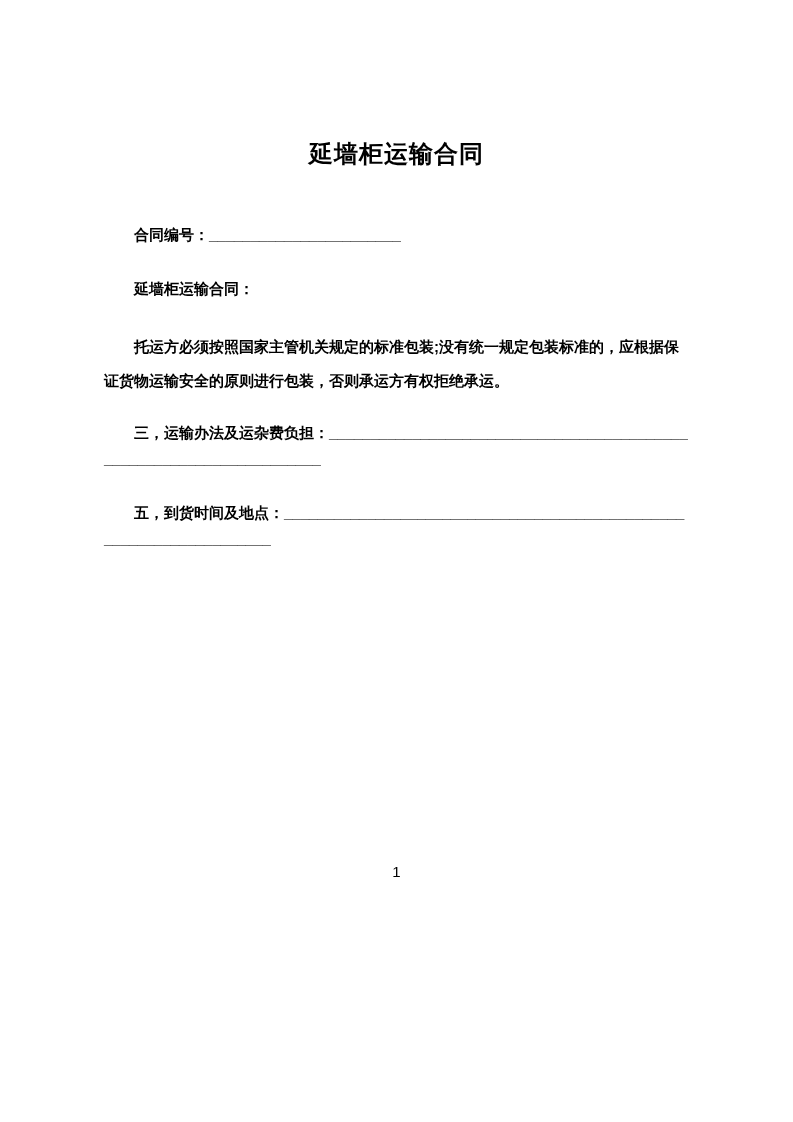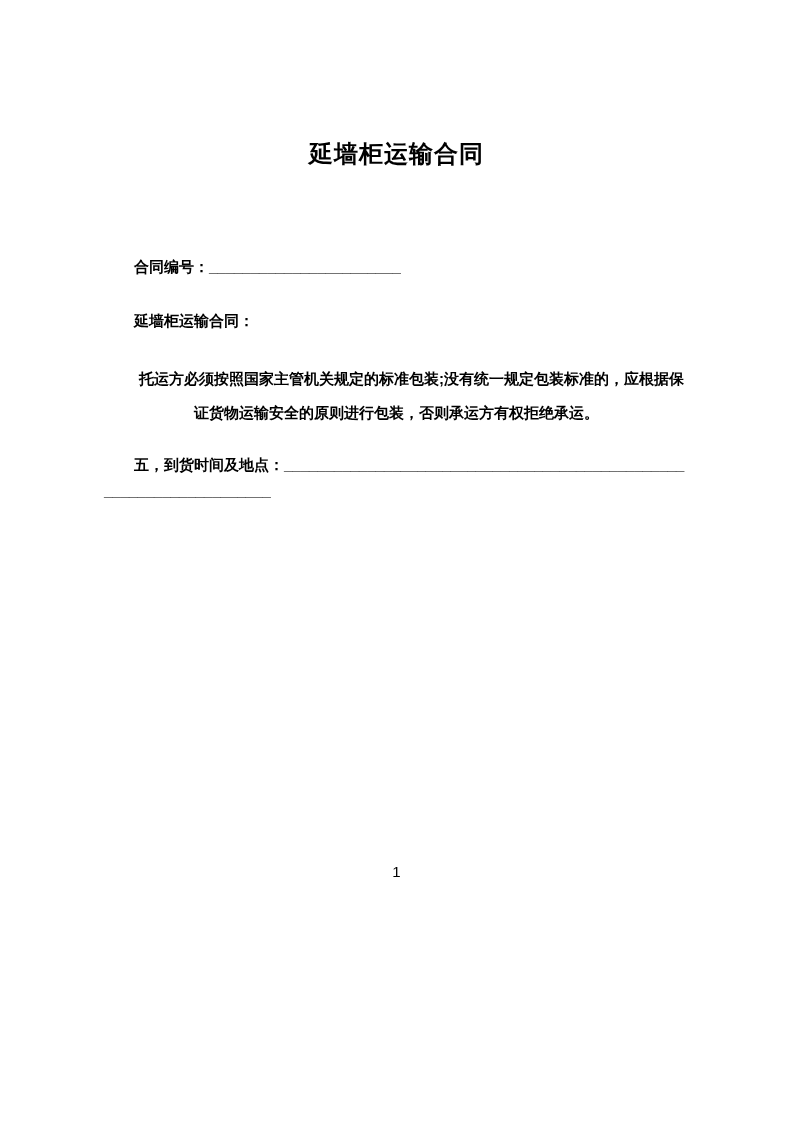--- a/index.html
+++ b/index.html
@@ -20,35 +20,34 @@
   }
   .doc-title {
     padding-top: 138px;
     text-align: center;
     font-size: 24px;
     font-weight: 700;
     letter-spacing: 1px;
   }
   .content {
     padding: 0 104px;
-    margin-top: 84px;
+    margin-top: 52px;
     font-size: 15px;
     font-weight: 700;
   }
   .content p {
     margin: 0 0 28px 0;
     line-height: 26px;
     text-indent: 2em;
     word-break: break-all;
     overflow-wrap: anywhere;
   }
   .content p.para {
     line-height: 34px;
     margin-bottom: 22px;
-    text-align: center;
   }
   .page-number {
     position: absolute;
     bottom: 46px;
     left: 0;
     width: 100%;
     text-align: center;
     font-size: 15px;
     font-weight: 400;
   }
@@ -66,20 +65,21 @@
 
     <p>延墙柜运输合同：</p>
 
 
 
 
 
 
     <p class="para">托运方必须按照国家主管机关规定的标准包装;没有统一规定包装标准的，应根据保证货物运输安全的原则进行包装，否则承运方有权拒绝承运。</p>
 
+    <p>三，运输办法及运杂费负担：_____________________________________________________________________</p>
 
 
     <p>五，到货时间及地点：____________________________________________________________________</p>
 
   </div>
 
   <div class="page-number">1</div>
 
 </div>
 

